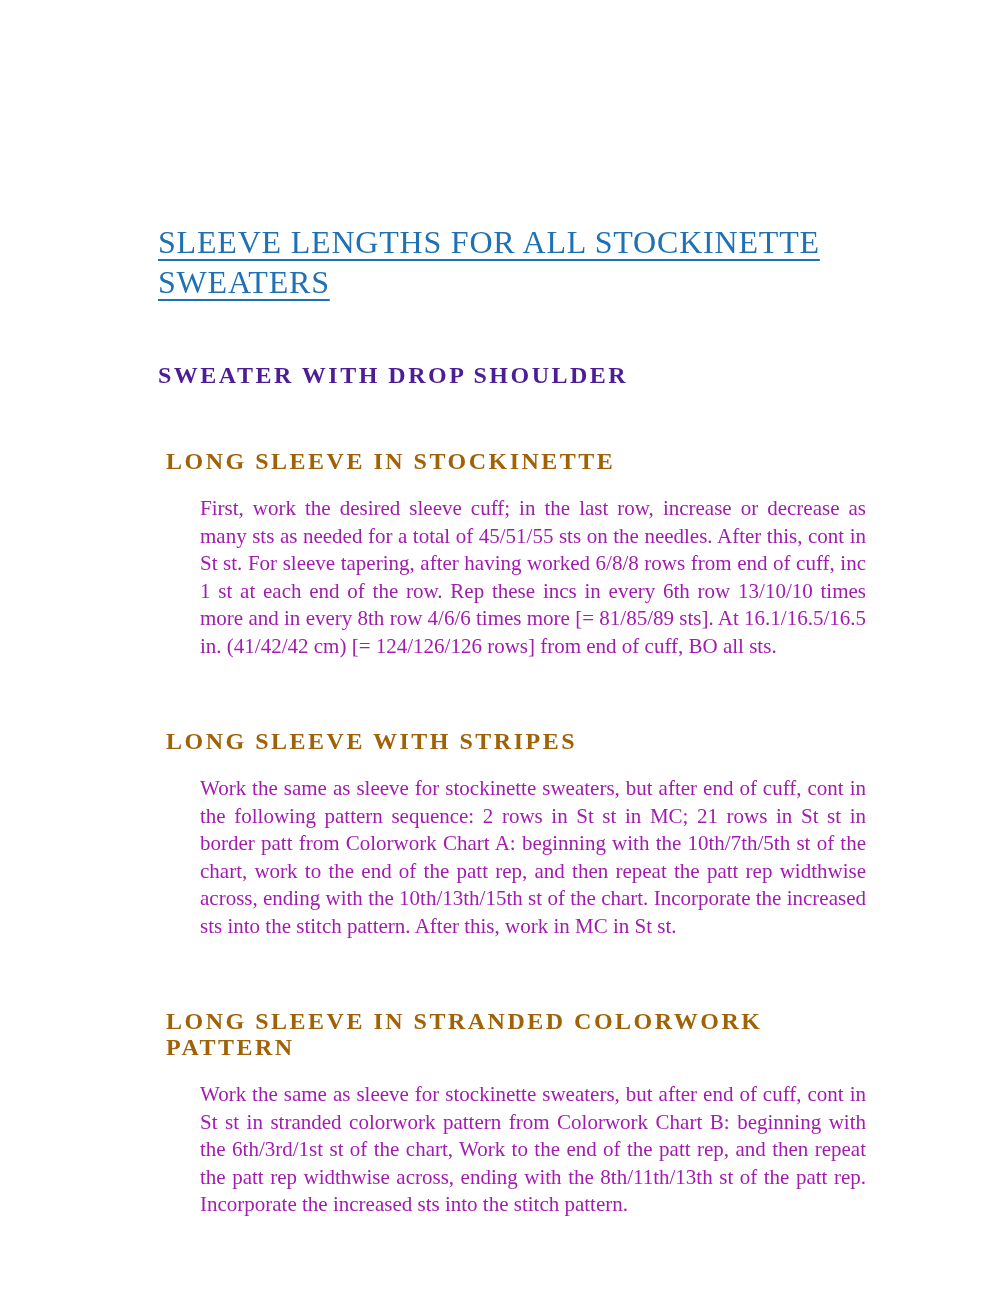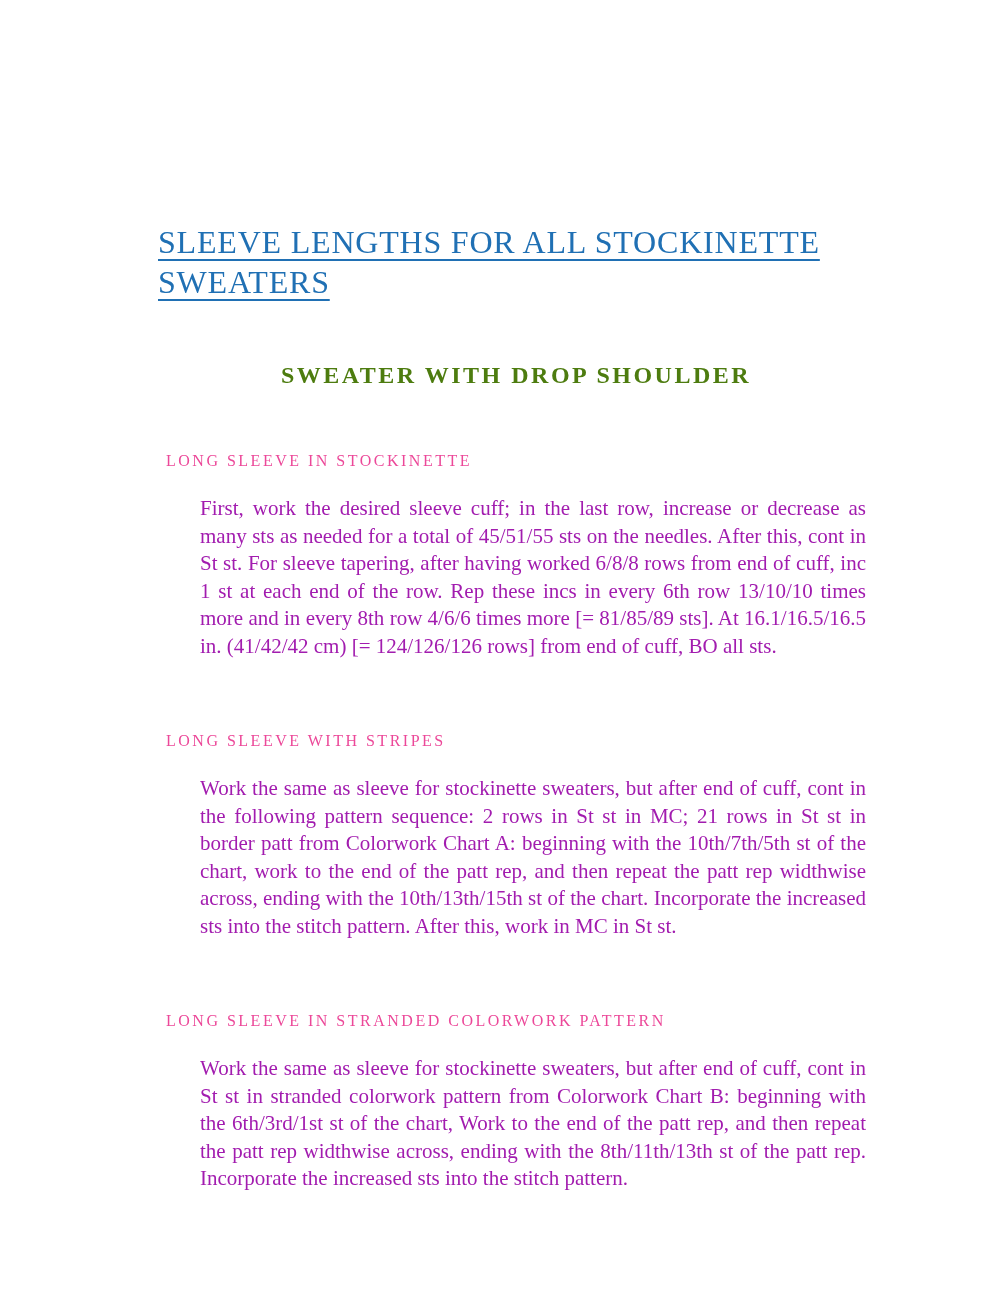--- a/index.html
+++ b/index.html
@@ -20,32 +20,31 @@
     font-size: 32px;
     font-weight: normal;
     line-height: 40px;
     letter-spacing: 0.8px;
     text-decoration: underline;
     text-decoration-color: #2070b4;
     text-decoration-thickness: 2px;
     text-underline-offset: 6px;
   }
   .doc-subtitle {
-    color: #4d7c0f;
+    color: #4c1d95;
     font-size: 24px;
     font-weight: bold;
     line-height: 26px;
     letter-spacing: 2.5px;
     margin-top: 44px;
-    text-align: center;
   }
   .section-heading {
-    color: #ec4899;
-    font-size: 16px;
-    font-weight: normal;
+    color: #a16207;
+    font-size: 24px;
+    font-weight: bold;
     line-height: 26px;
     letter-spacing: 2.5px;
     margin-top: 36px;
     margin-bottom: 5px;
   }
   .section-body {
     color: #a21caf;
     font-size: 21px;
     line-height: 27.5px;
     text-align: justify;

